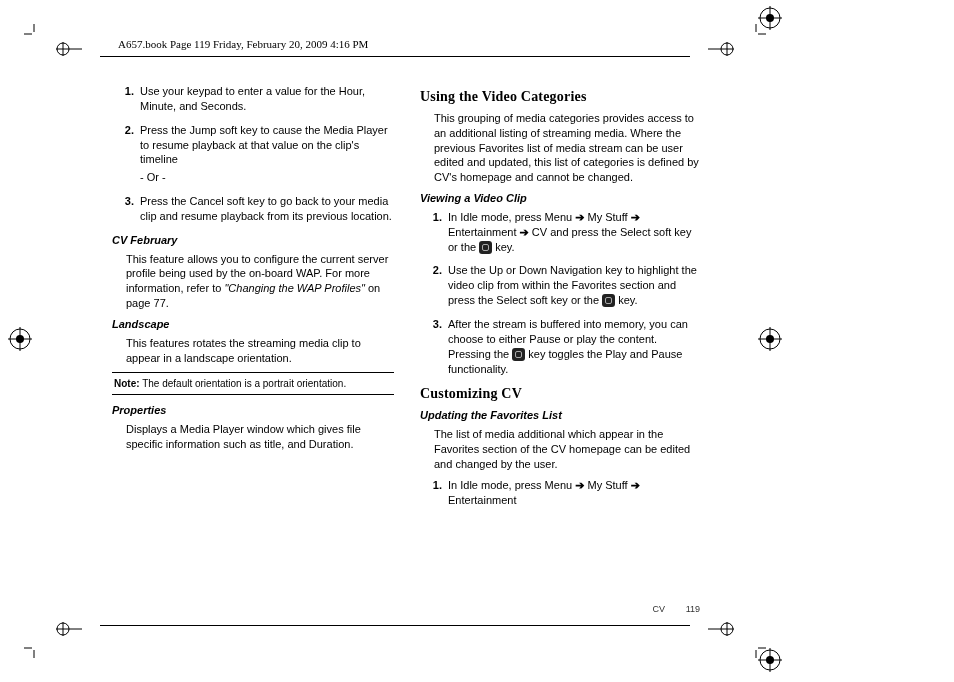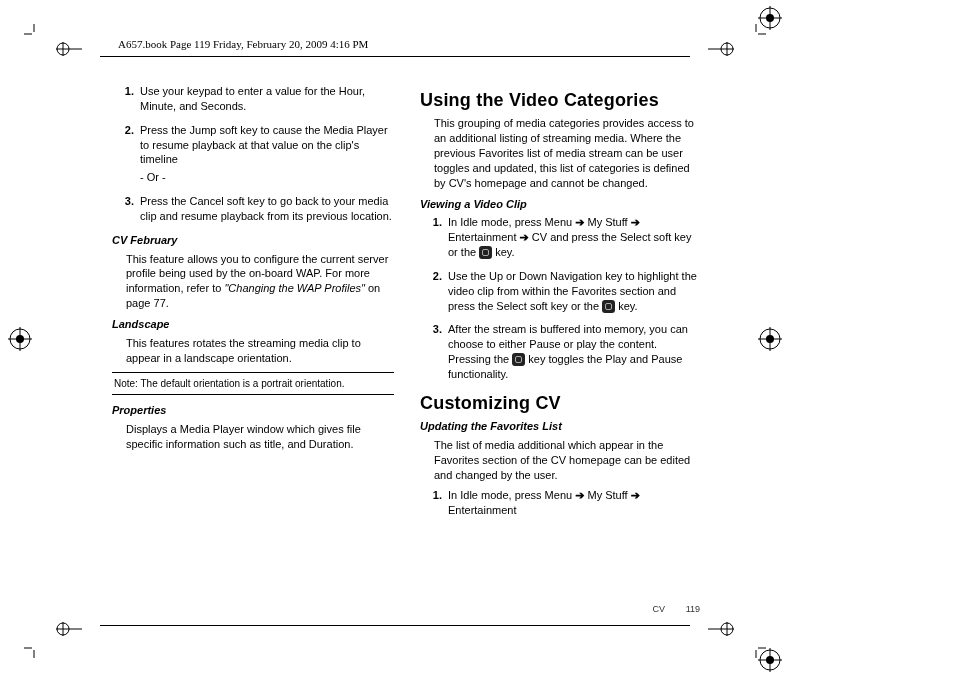--- a/index.html
+++ b/index.html
@@ -22,29 +22,29 @@
   .meta{position:absolute;left:118px;top:38px;font-size:11px;font-family:"Times New Roman",serif;}
   .content{position:absolute;left:112px;right:88px;top:82px;bottom:72px;display:flex;gap:26px;font-size:11px;line-height:1.35;}
   .col{flex:1;min-width:0;}
   .para{margin:0 0 6px 0;}
   .indent{padding-left:14px;}
   ol.numlist{list-style:none;padding:0;margin:2px 0 6px 0;}
   ol.numlist>li{display:flex;margin-bottom:6px;}
   .lin{width:22px;flex:none;font-weight:700;text-align:right;padding-right:6px;}
   .litxt{flex:1;}
   .litxt p{margin:0 0 3px 0;}
-  h3.sec{font-size:18px;font-weight:700;margin:6px 0 4px 0;font-family:Liberation Sans, sans-serif;letter-spacing:.2px;}
+  h3.sec{font-size:14px;font-weight:700;margin:6px 0 4px 0;font-family:Liberation Serif, serif;letter-spacing:.2px;}
   h4.sub{font-size:11px;font-style:italic;font-weight:700;margin:4px 0 4px 0;font-family:Arial,Helvetica,sans-serif;}
   .b{font-weight:400;}
   .i{font-style:italic;}
   .arrow{font-weight:700;}
   .keyicon{display:inline-block;width:13px;height:13px;border-radius:3px;background:#222;vertical-align:-3px;position:relative;}
   .keyicon::before{content:"";position:absolute;left:3px;right:3px;top:3px;bottom:3px;border:1px solid #aaa;border-radius:2px;}
   .noteblock{border-top:1px solid #000;border-bottom:1px solid #000;margin:6px 0 8px 0;padding:4px 2px;font-size:10px;}
-  .noteblock .nb{font-weight:400;}
+  .noteblock .nb{font-weight:700;}
   .footer{position:absolute;right:90px;bottom:68px;font-size:9px;color:#333;}
   .footer .pn{margin-left:18px;}
 </style>
 </head>
 <body>
 <div class="page">
 
 <div class="mark ctl">
       <svg viewBox="0 0 20 20">
         <path d="M10 0v8M0 10h8" stroke="#000" stroke-width="1"></path>
@@ -142,21 +142,21 @@
     <div class="noteblock">
       <span class="nb">Note:</span><span> The default orientation is a portrait orientation.</span>
     </div>
 
     <h4 class="sub">Properties</h4>
     <p class="para indent">Displays a Media Player window which gives file specific information such as title, and Duration.</p>
   </div>
 
   <div class="col">
     <h3 class="sec">Using the Video Categories</h3>
-    <p class="para indent">This grouping of media categories provides access to an additional listing of streaming media. Where the previous Favorites list of media stream can be user toggles and updated, this list of categories is defined by CV's homepage and cannot be changed.</p>
+    <p class="para indent">This grouping of media categories provides access to an additional listing of streaming media. Where the previous Favorites list of media stream can be user edited and updated, this list of categories is defined by CV's homepage and cannot be changed.</p>
 
     <h4 class="sub">Viewing a Video Clip</h4>
     <ol class="numlist">
       <li>
         <span class="lin">1.</span>
         <div class="litxt">
               <p>
           <span>In Idle mode, press </span><span class="b">Menu</span><span class="arrow"> ➔ </span><span class="b">My Stuff</span><span class="arrow"> ➔ </span><span class="b">Entertainment</span><span class="arrow"> ➔ </span><span class="b">CV</span><span> and press the </span><span class="b">Select</span><span> soft key or the </span>
           <span class="keyicon"></span><span> key.</span>
         </p>

